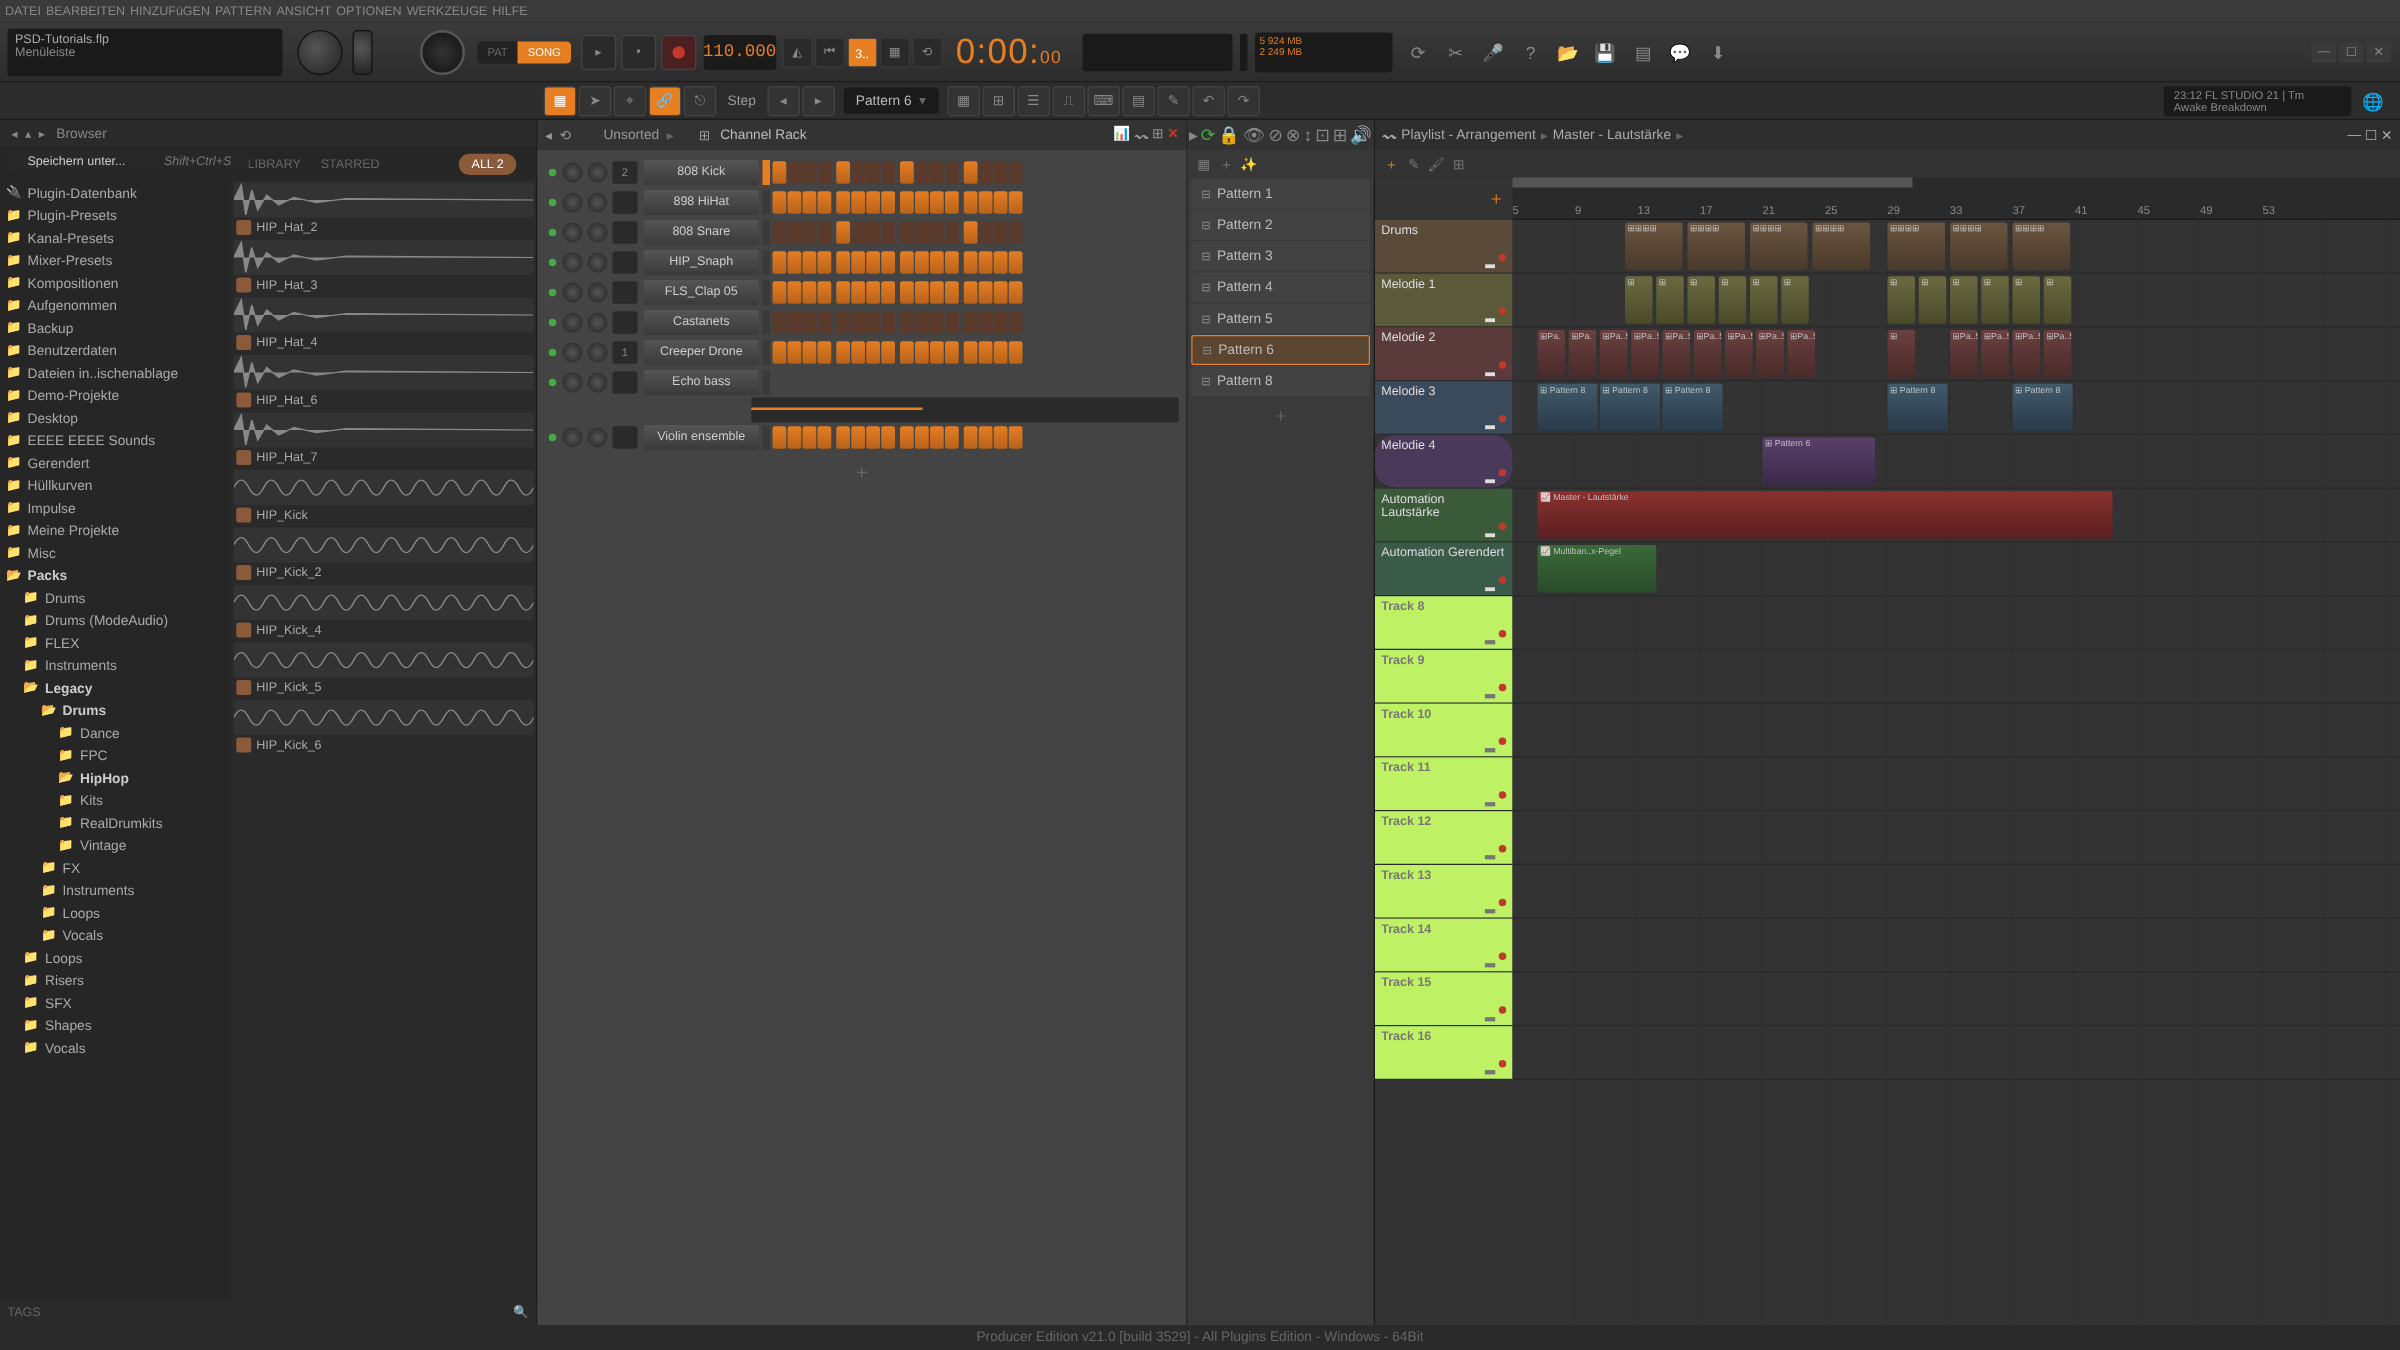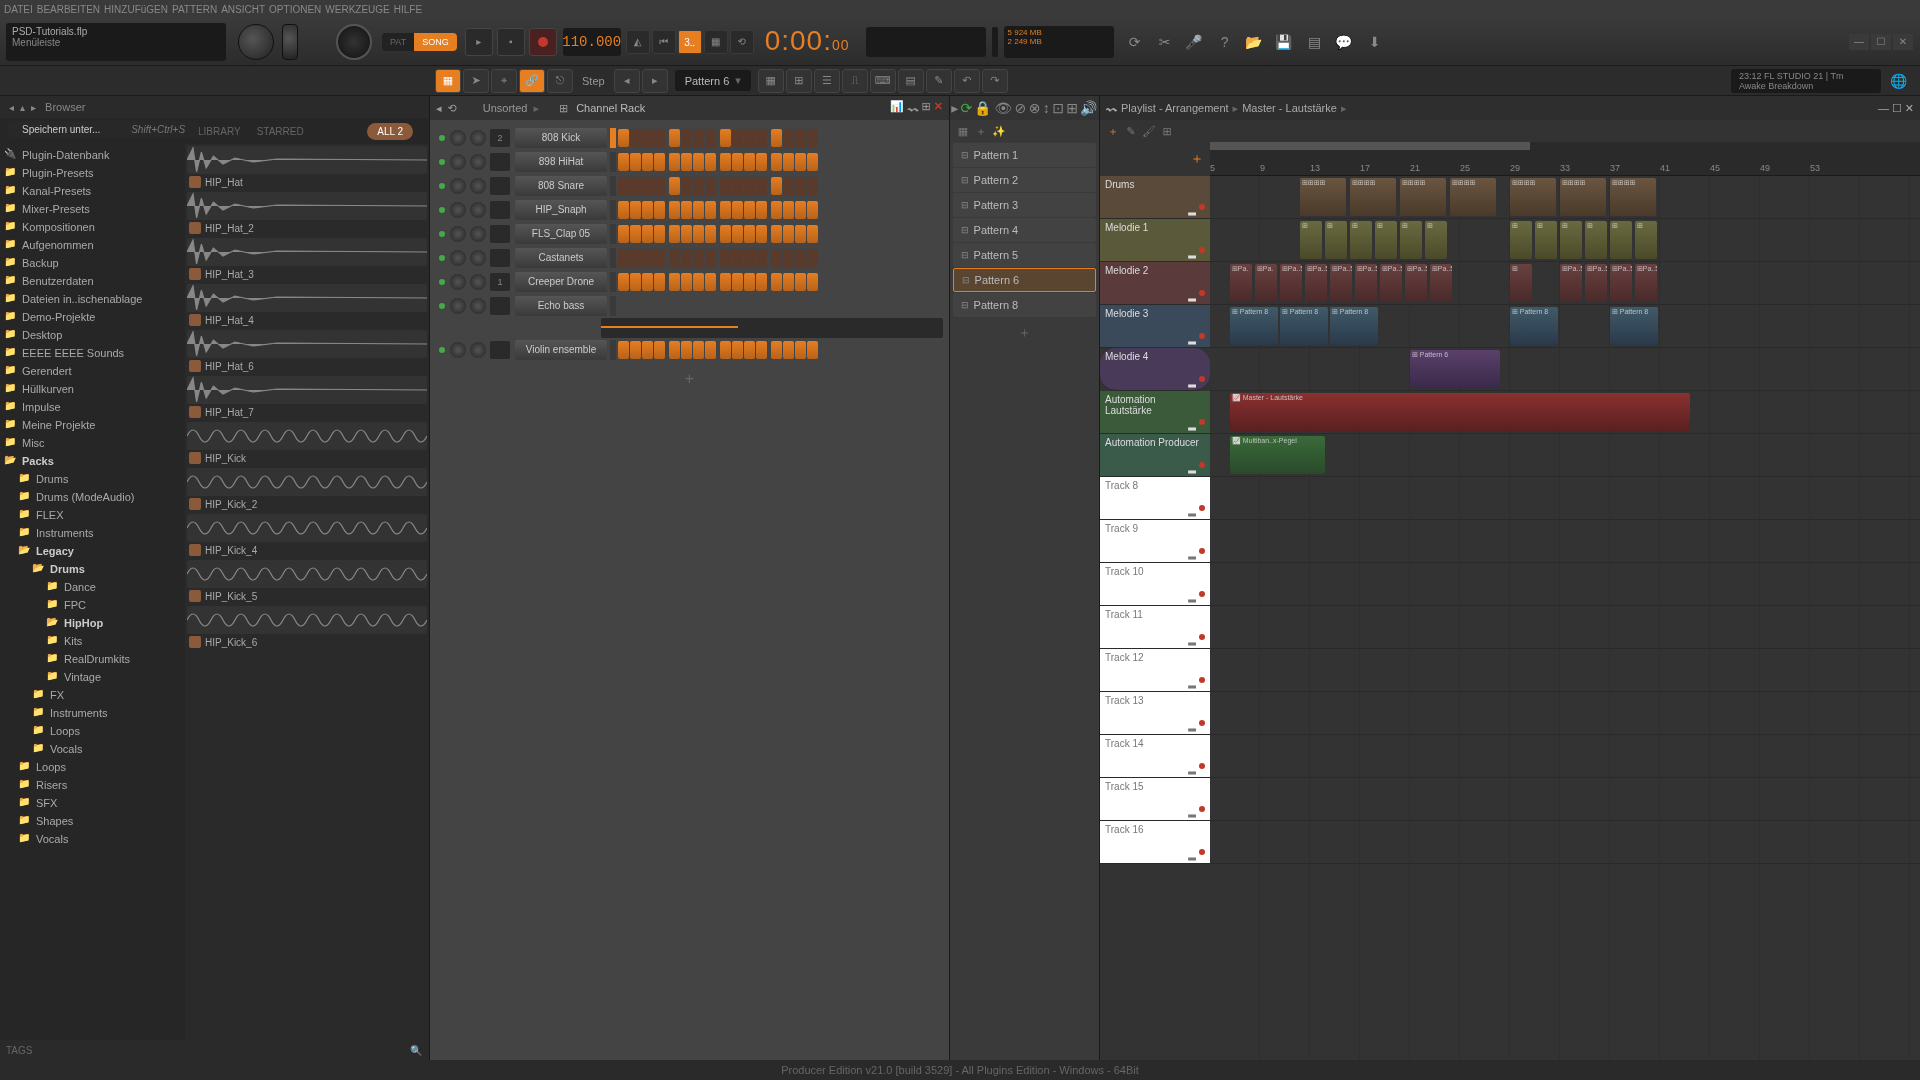--- a/index.html
+++ b/index.html
@@ -122,21 +122,21 @@
 .track-head { height: 43px; border-bottom: 1px solid #2a2a2a; padding: 3px 5px; font-size: 10px; position: relative; display: flex; flex-direction: column; justify-content: space-between; }
 .track-head.drums { background: #5a4a3a; color: #ddd; }
 .track-head.mel1 { background: #5a5a3a; color: #ddd; }
 .track-head.mel2 { background: #5a3a3a; color: #ddd; }
 .track-head.mel3 { background: #3a4a5a; color: #ddd; }
 .track-head.mel4 { background: #4a3a5a; color: #ddd; border-radius: 16px; }
 .track-head.auto1 { background: #3a5a3a; color: #ddd; align-items: flex-end; }
 .track-head.auto2 { background: #3a5a4a; color: #ddd; }
 .track-head .th-bot { display: flex; justify-content: flex-end; gap: 3px; font-size: 10px; }
 .track-head .dot { width: 6px; height: 6px; border-radius: 50%; background: #c0392b; }
-.track-head.empty { background: #ffffff; color: #777; }
+.track-head.empty { background: #bef264; color: #777; font-weight: bold; }
 .track-lanes { flex: 1; position: relative; background: repeating-linear-gradient(90deg, #333 0, #333 49px, #2e2e2e 49px, #2e2e2e 50px); }
 .lane { height: 43px; border-bottom: 1px solid #2a2a2a; position: relative; }
 .clip { position: absolute; height: 38px; top: 2px; border-radius: 2px; font-size: 8px; color: #ddd; padding: 1px 2px; overflow: hidden; }
 .clip.drums { background: linear-gradient(#6a5540,#4a3a2a); }
 .clip.mel1 { background: linear-gradient(#6a6a40,#4a4a2a); }
 .clip.mel2 { background: linear-gradient(#6a4040,#4a2a2a); }
 .clip.mel3 { background: linear-gradient(#405a6a,#2a3a4a); }
 .clip.mel4 { background: linear-gradient(#5a406a,#3a2a4a); }
 .clip.auto-red { background: linear-gradient(#8a3030,#5a2020); }
 .clip.auto-grn { background: linear-gradient(#3a6a3a,#2a4a2a); }
@@ -301,28 +301,20 @@
           <div class="tree-item i1"><span class="ico">📁</span>Shapes</div>
           <div class="tree-item i1"><span class="ico">📁</span>Vocals</div>
         </div>
       <div class="samples" id="samples">
           <div class="sample-row">
      <div class="waveform">
               <svg class="wv-transient" viewBox="0 0 200 28" preserveAspectRatio="none">
                 <path d="M0,14 L5,2 L8,26 L12,6 L16,22 L22,10 L30,18 L40,12 L55,16 L75,13 L200,14" fill="none" stroke="#999"></path>
               </svg>
             </div>
-     <div class="sample-label"><span class="chip"></span>HIP_Hat</div>
-   </div>
-          <div class="sample-row">
-     <div class="waveform">
-              <svg class="wv-transient" viewBox="0 0 200 28" preserveAspectRatio="none">
-                <path d="M0,14 L5,2 L8,26 L12,6 L16,22 L22,10 L30,18 L40,12 L55,16 L75,13 L200,14" fill="none" stroke="#999"></path>
-              </svg>
-            </div>
      <div class="sample-label"><span class="chip"></span>HIP_Hat_2</div>
    </div>
           <div class="sample-row">
      <div class="waveform">
               <svg class="wv-transient" viewBox="0 0 200 28" preserveAspectRatio="none">
                 <path d="M0,14 L5,2 L8,26 L12,6 L16,22 L22,10 L30,18 L40,12 L55,16 L75,13 L200,14" fill="none" stroke="#999"></path>
               </svg>
             </div>
      <div class="sample-label"><span class="chip"></span>HIP_Hat_3</div>
    </div>
@@ -745,21 +737,21 @@
             </div>
   </div>
           <div class="track-head auto1">
     <div>Automation Lautstärke</div>
     <div class="th-bot">
               <span>▂</span>
               <span class="dot"></span>
             </div>
   </div>
           <div class="track-head auto2">
-    <div>Automation Producer</div>
+    <div>Automation Gerendert</div>
     <div class="th-bot">
               <span>▂</span>
               <span class="dot"></span>
             </div>
   </div>
           <div class="track-head empty">
     <div>Track 8</div>
     <div class="th-bot">
               <span>▂</span>
               <span class="dot"></span>

